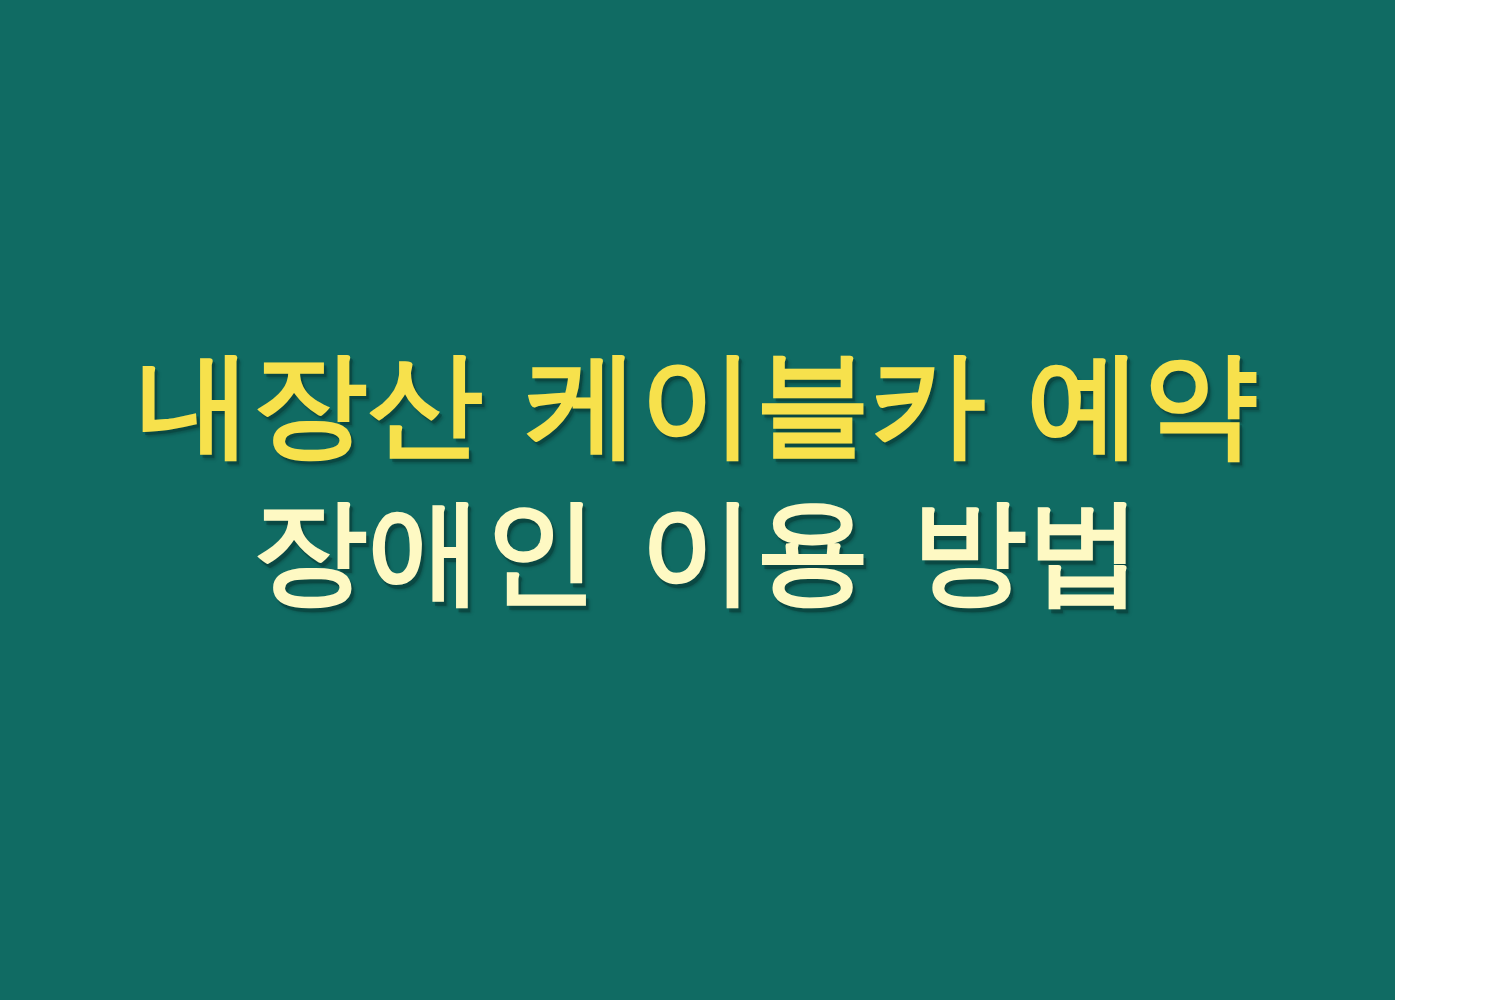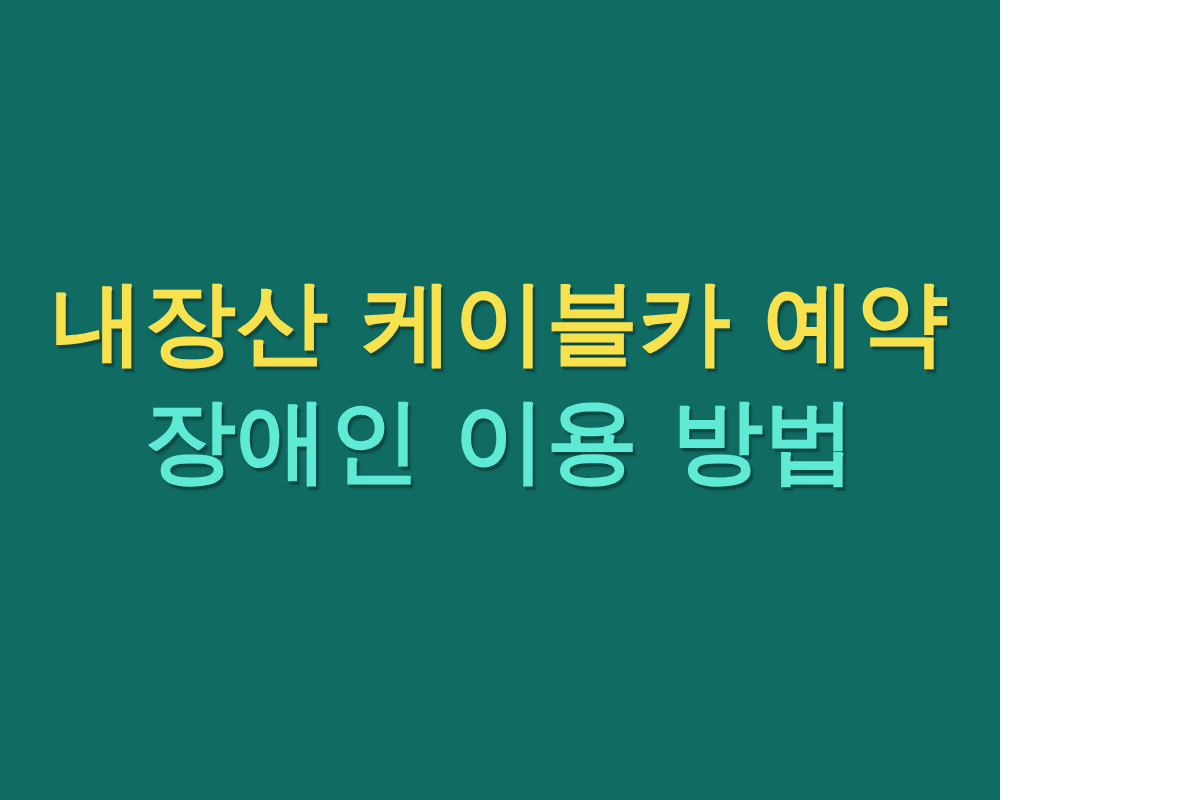--- a/index.html
+++ b/index.html
@@ -10,21 +10,21 @@
 
   body {
     width: 1200px;
     height: 800px;
     overflow: hidden;
     font-family: "DejaVu Sans", "Liberation Sans", sans-serif;
   }
 
   #thumbnail-card {
     position: relative;
-    width: 1000px;
+    width: 1116px;
     height: 800px;
     box-sizing: border-box;
     display: flex;
     flex-direction: column;
     align-items: flex-start;
     justify-content: center;
     background: #106B63;
     overflow: hidden;
   }
 
@@ -63,17 +63,17 @@
 </style>
 </head>
 <body>
 
 <div id="thumbnail-card" style="background: rgb(16, 107, 99);">
 
   <div id="title-block">
 
     <span class="title-line line-1" style="color: rgb(247, 225, 76);">내장산 케이블카 예약</span>
 
-    <span class="title-line line-2" style="color: #5eead4;">장애인 이용 방법</span>
+    <span class="title-line line-2" style="color: #fef9c3;">장애인 이용 방법</span>
 
   </div>
 
 </div>
 
 </body></html>

